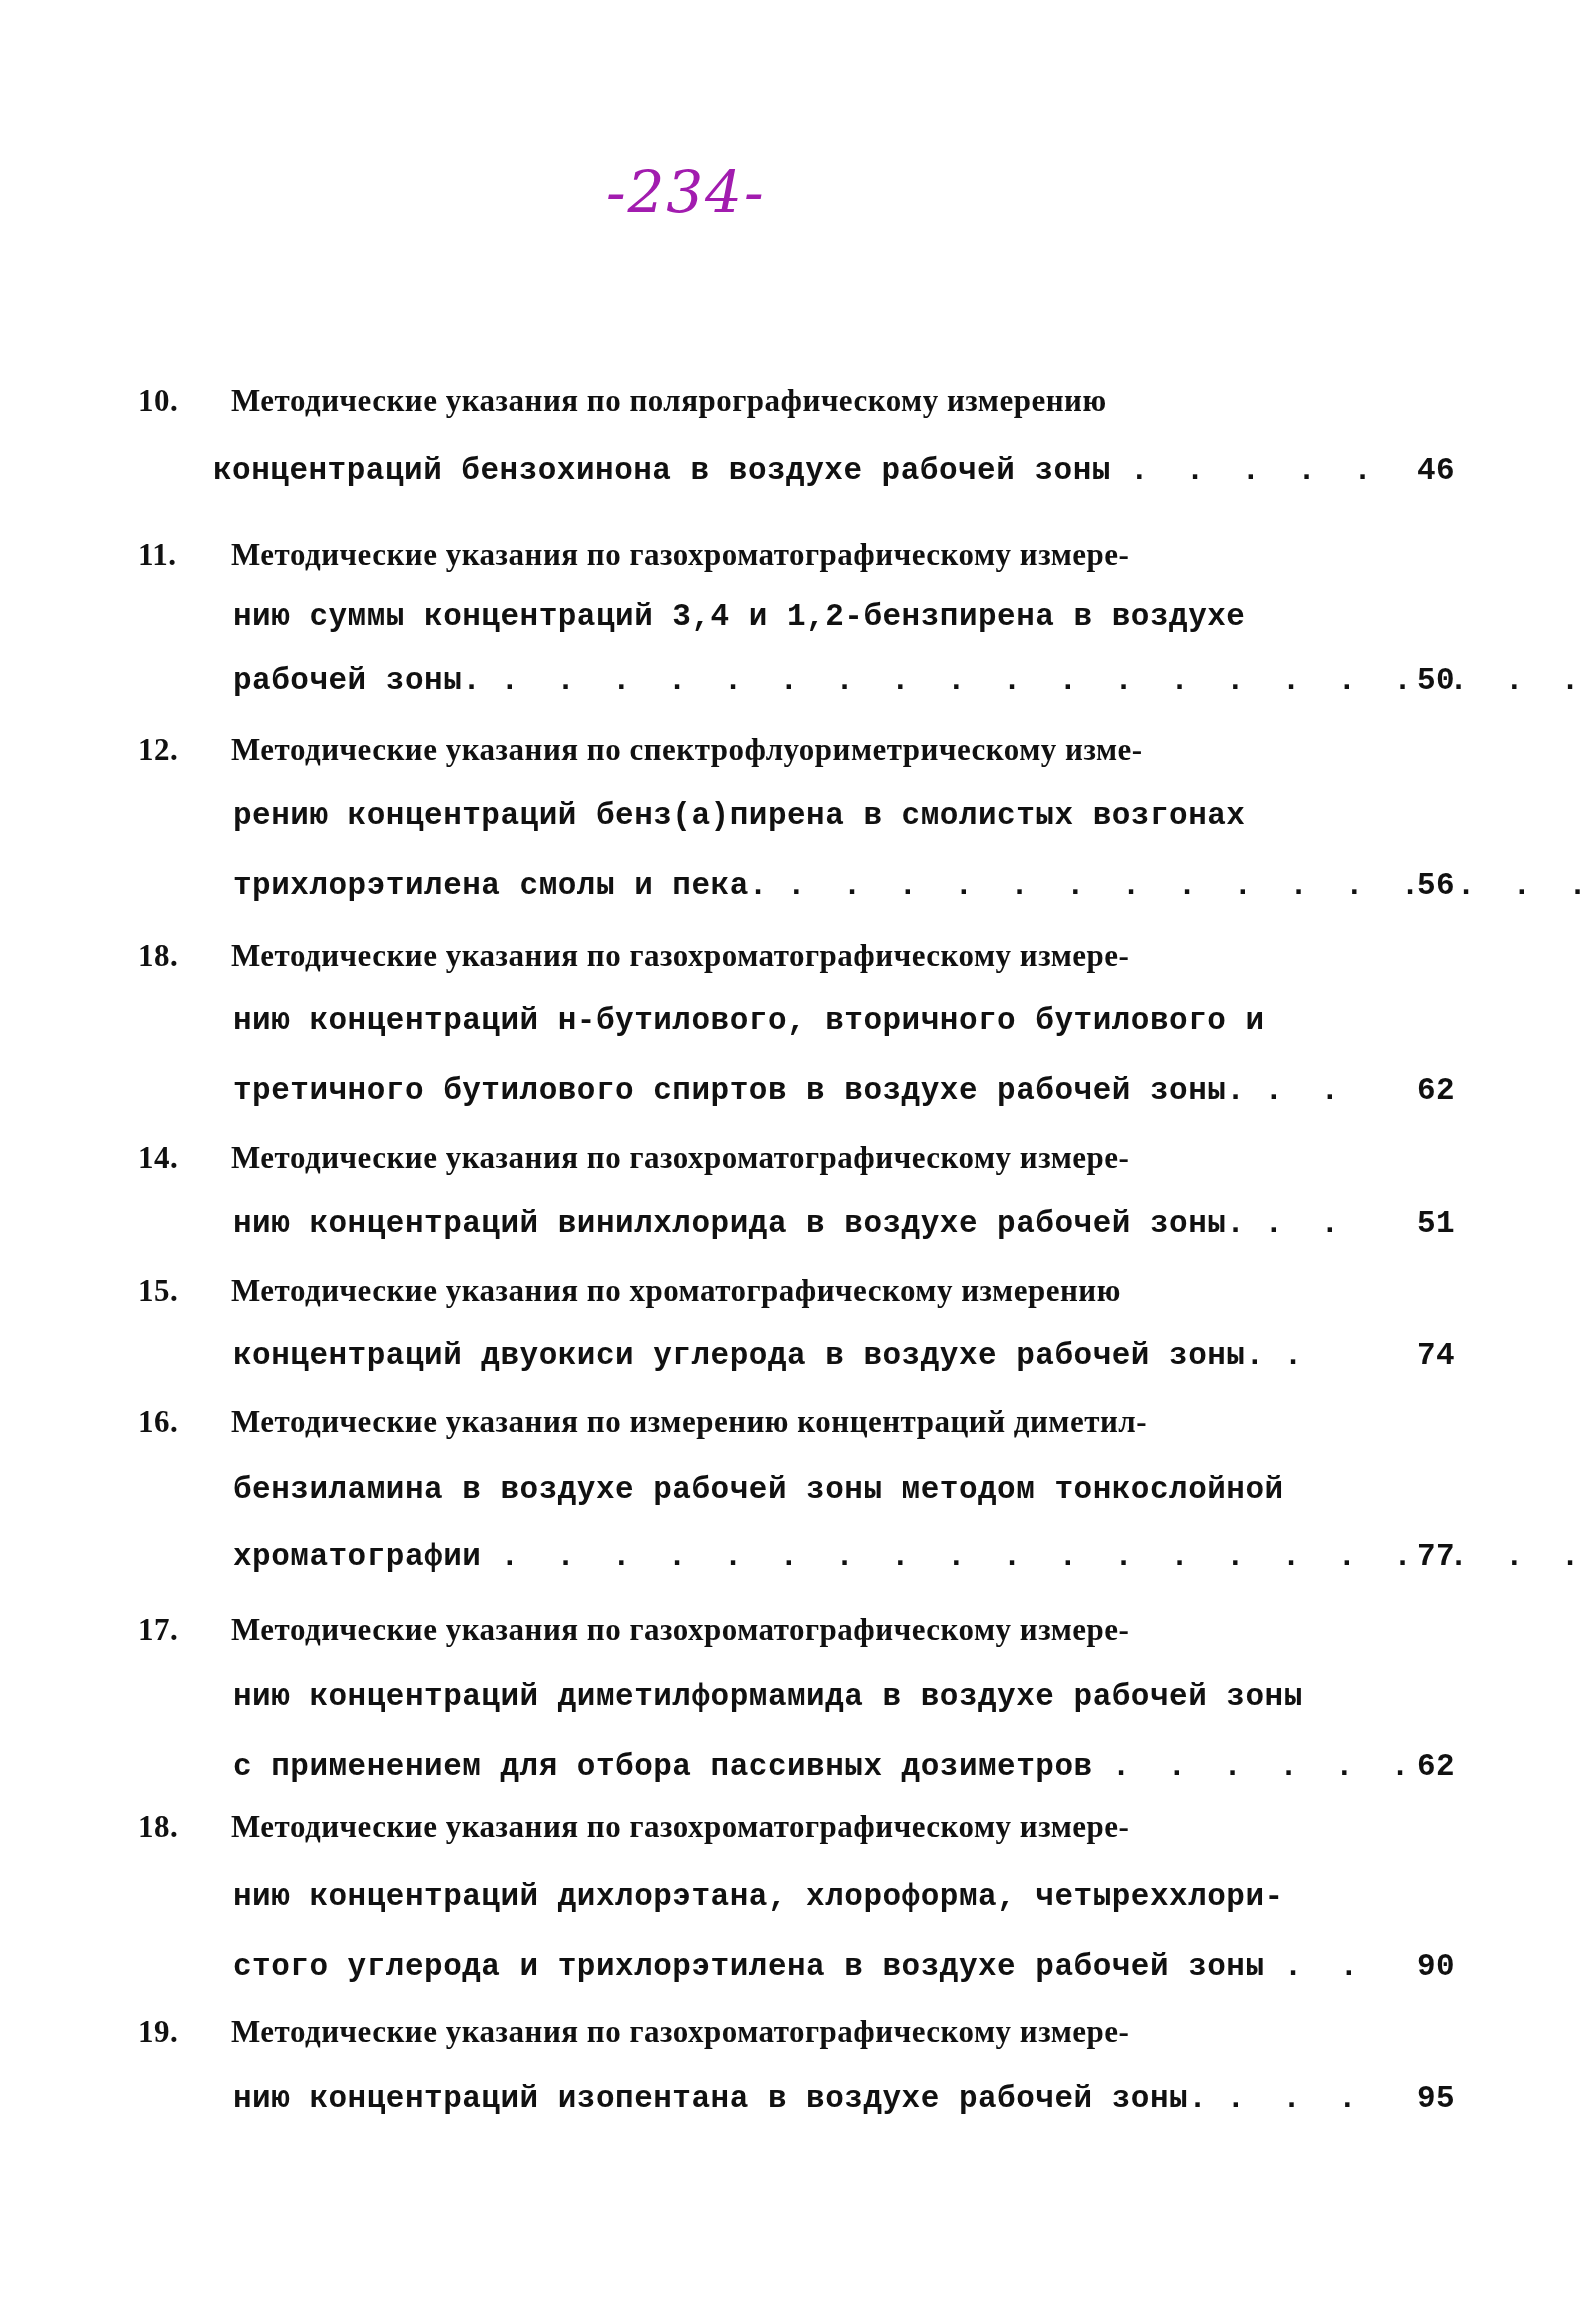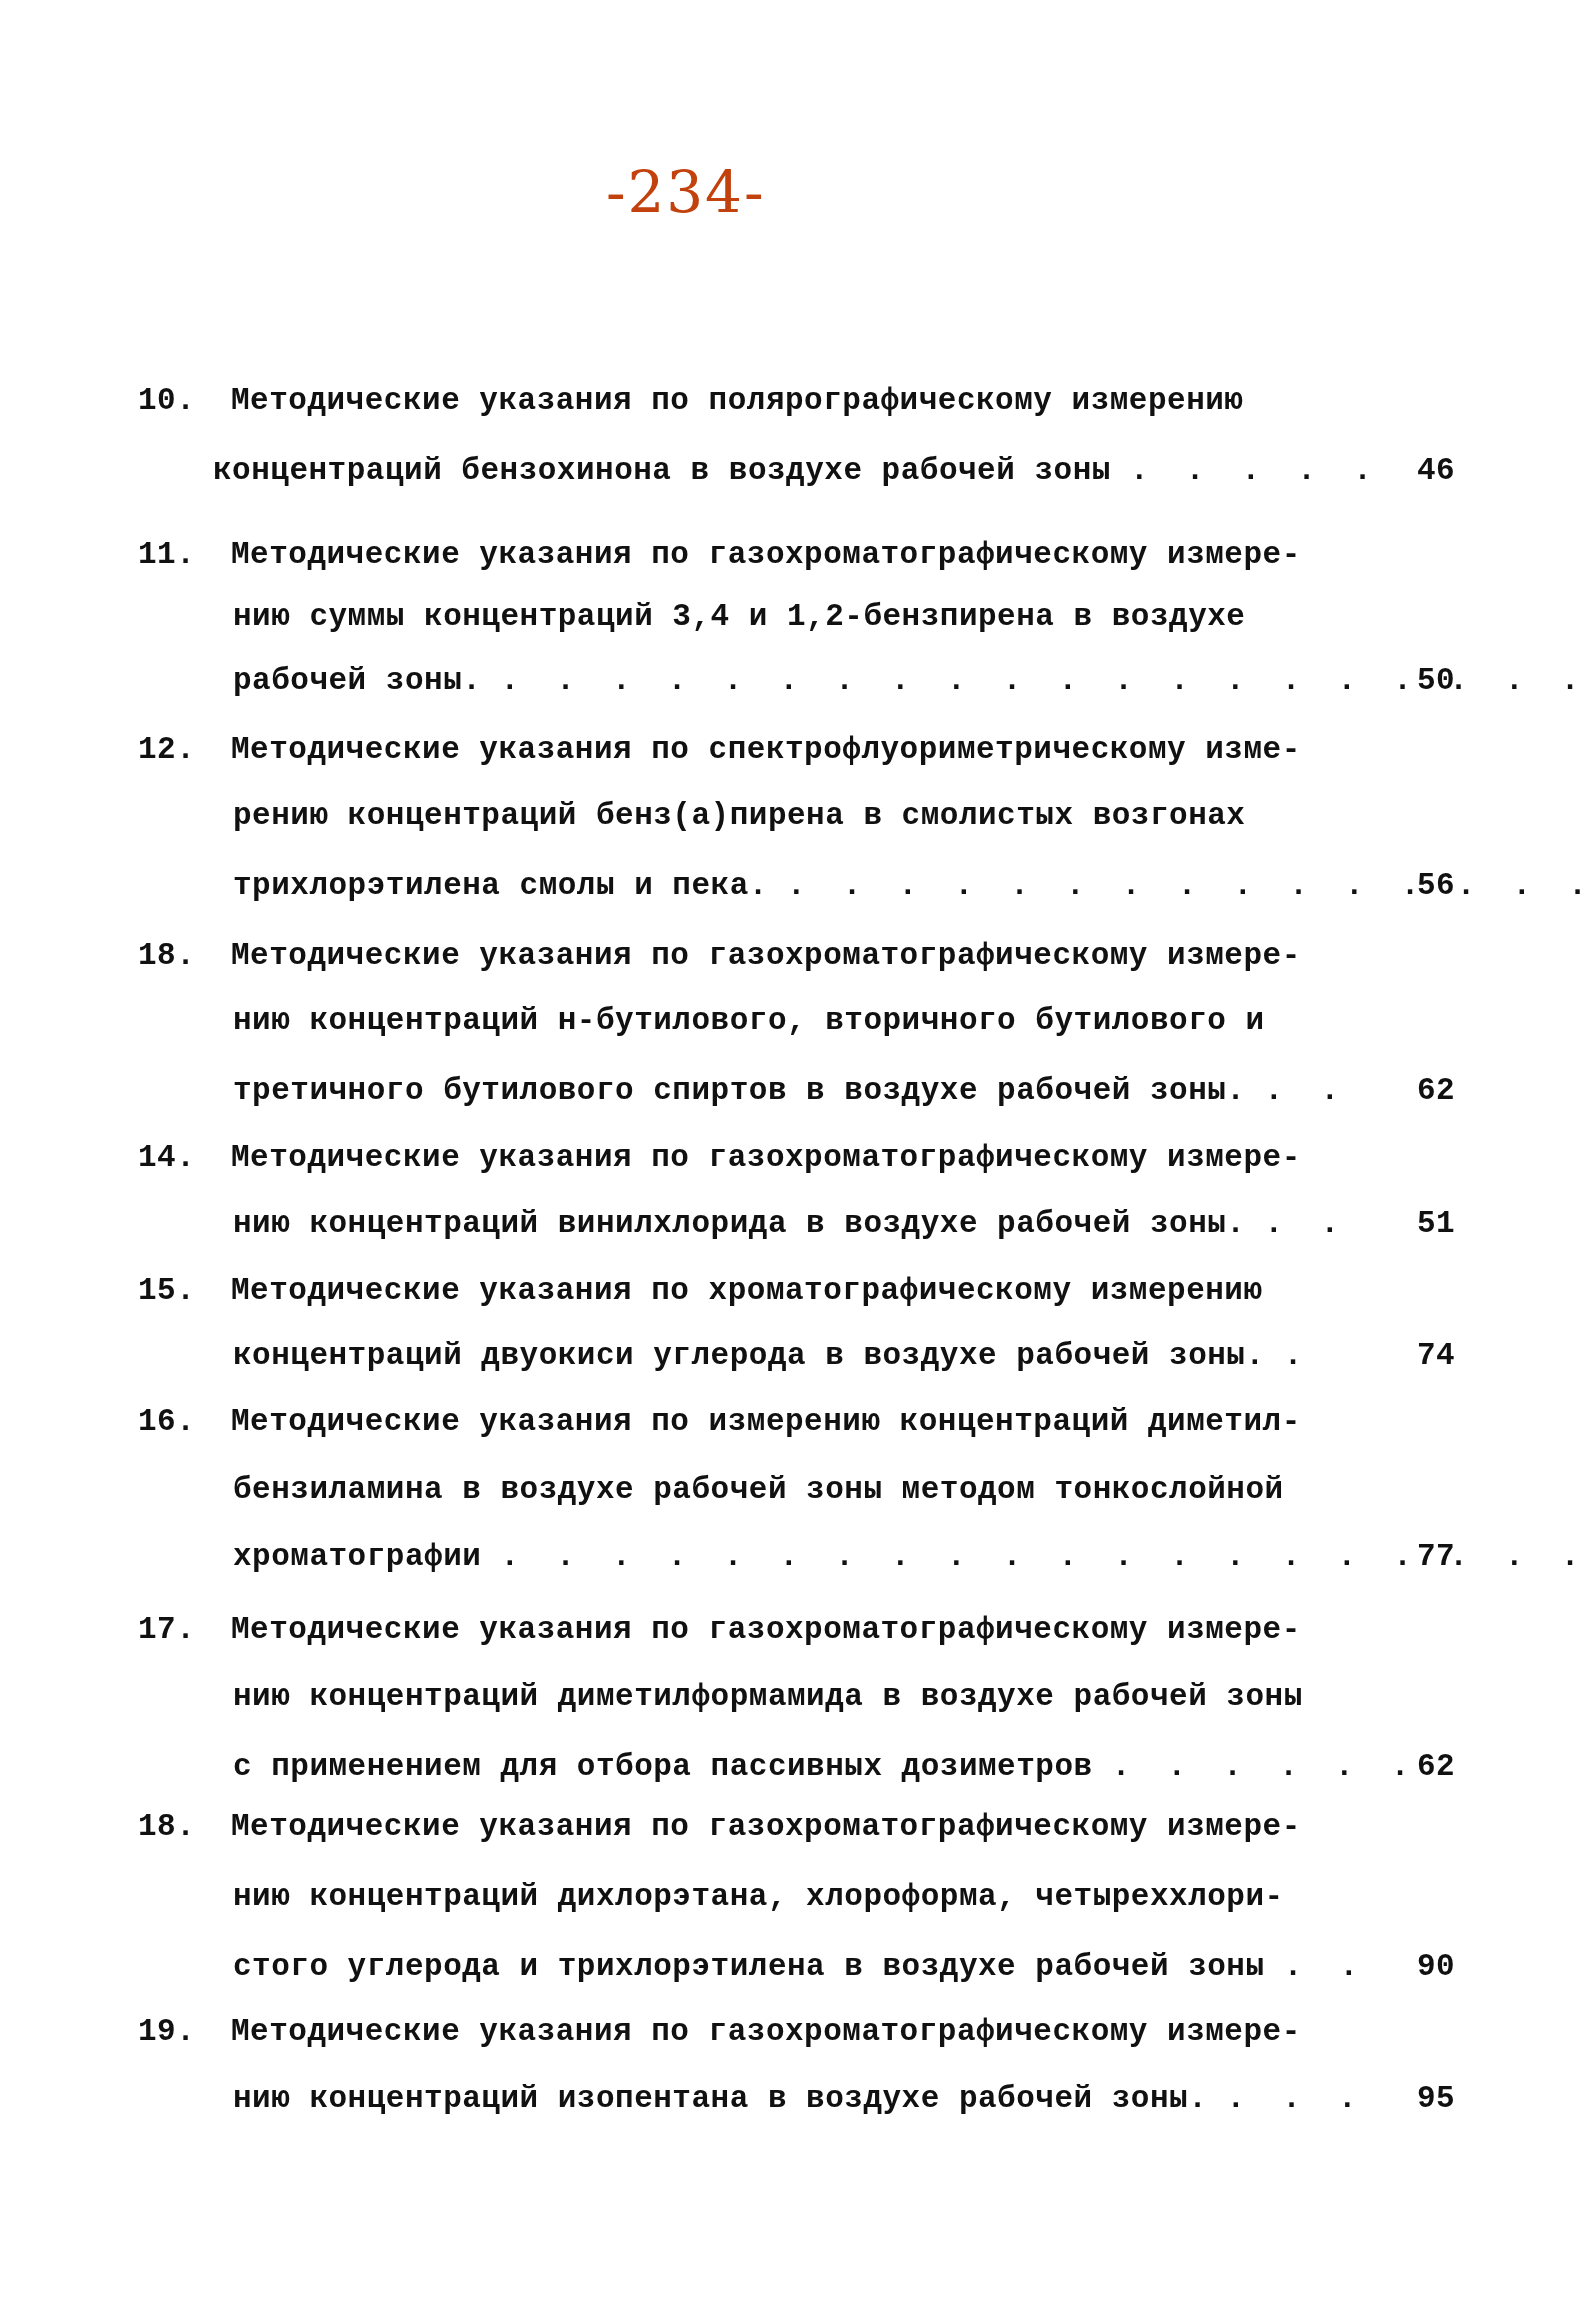--- a/index.html
+++ b/index.html
@@ -3,31 +3,31 @@
 <meta charset="utf-8">
 <style>
   html, body { margin: 0; padding: 0; background: #ffffff; }
   body {
     width: 1596px; height: 2312px; position: relative; overflow: hidden;
     font-family: "Liberation Mono", "DejaVu Sans Mono", monospace;
     color: #111111;
   }
   .page-number {
     position: absolute; left: 606px; top: 158px;
-    font-family: "DejaVu Serif", serif; 
-    font-size: 58px; letter-spacing: 1.9px; color: #c2410c;
+    font-family: "DejaVu Serif", serif; font-style: italic;
+    font-size: 58px; letter-spacing: 1.9px; color: #a21caf;
   }
   .toc { position: absolute; left: 0; top: 0; width: 1596px; }
   .line {
     position: absolute; height: 56px; line-height: 56px;
     font-size: 31px; font-weight: bold; white-space: nowrap;
     letter-spacing: 0.5px;
   }
   .num { display: inline-block; width: 93px; }
-  .line.first { left: 138px; }
+  .line.first { left: 138px; font-family: Liberation Serif, serif; }
   .line.cont { left: 233px; }
   .line.cont.wide { left: 213px; }
   .lead {
     display: inline-block; overflow: hidden; vertical-align: bottom;
     letter-spacing: 9.3px;
   }
   .pg {
     position: absolute; right: 0; width: 56px; text-align: left;
   }
   .entry-row { position: absolute; left: 0; width: 1473px; height: 56px; }

